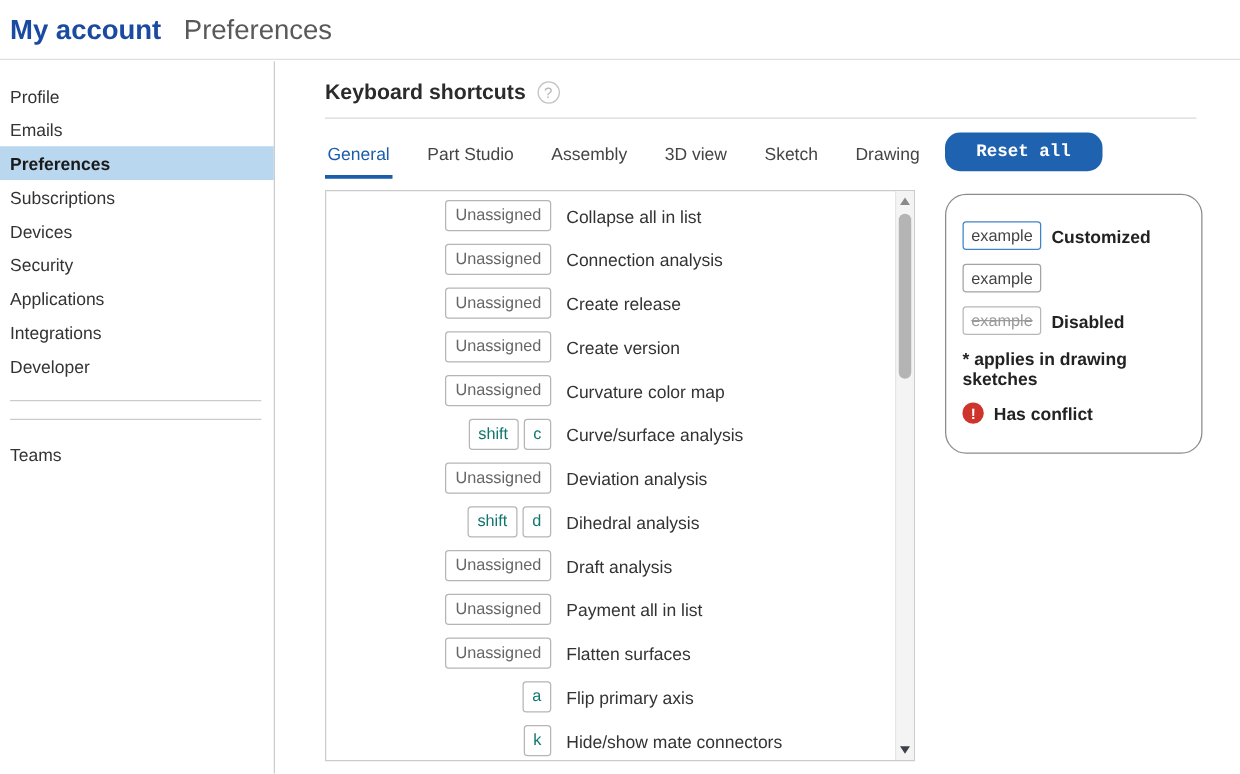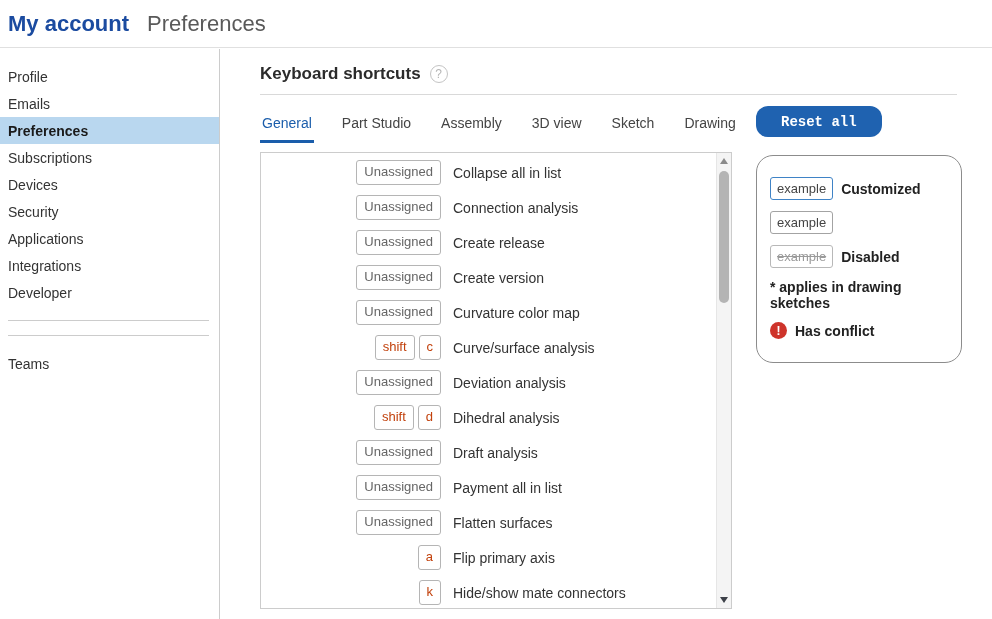--- a/index.html
+++ b/index.html
@@ -34,21 +34,21 @@
   .tabs-row{display:flex;align-items:flex-end;margin:14px 35px 0 39px;}
   .tabs{display:flex;gap:26px;}
   .tab{font-size:14px;color:#444;padding:6px 2px 9px;cursor:pointer;border-bottom:3px solid transparent;white-space:nowrap;}
   .tab.active{color:var(--accent);font-weight:normal;border-bottom-color:var(--accent);}
   .reset-btn{position:absolute;left:535px;top:57px;height:31px;background:var(--button-blue);color:#fff;border:none;border-radius:12px;font-size:14px;font-weight:bold;padding:0 25px;font-family:Liberation Mono, monospace;cursor:pointer;}
   
   .list-panel{position:absolute;left:39px;top:103px;width:472px;height:457px;border:1px solid #ccc;background:#fff;}
   .rows{position:absolute;top:0;left:0;right:15px;bottom:0;overflow:hidden;padding-top:2px;}
   .row{height:35px;display:flex;align-items:center;}
   .keys{width:180px;display:flex;justify-content:flex-end;gap:4px;margin-right:12px;flex:none;}
-  .key{border:1px solid #b5b5b5;border-radius:3px;padding:3px 7px;font-size:13px;color:#c2410c;background:#fff;line-height:1.25;white-space:nowrap;}
+  .key{border:1px solid #b5b5b5;border-radius:3px;padding:3px 7px;font-size:13px;color:#0f766e;background:#fff;line-height:1.25;white-space:nowrap;}
   .key.unassigned{color:#666;}
   .row-label{font-size:14px;color:#333;white-space:nowrap;}
   
   .scrollbar{position:absolute;top:0;right:0;bottom:0;width:15px;background:#f4f4f4;border-left:1px solid #e6e6e6;}
   .sb-arrow{position:absolute;left:0;width:14px;height:16px;display:flex;align-items:center;justify-content:center;cursor:pointer;}
   .sb-arrow.up{top:0;}
   .sb-arrow.up::before{content:"";border-left:4px solid transparent;border-right:4px solid transparent;border-bottom:6px solid #8a8a8a;}
   .sb-arrow.down{bottom:0;}
   .sb-arrow.down::before{content:"";border-left:4px solid transparent;border-right:4px solid transparent;border-top:6px solid #3c4048;}
   .sb-thumb{position:absolute;top:18px;left:2px;width:10px;height:132px;background:#b4b4b4;border-radius:5px;cursor:pointer;}

